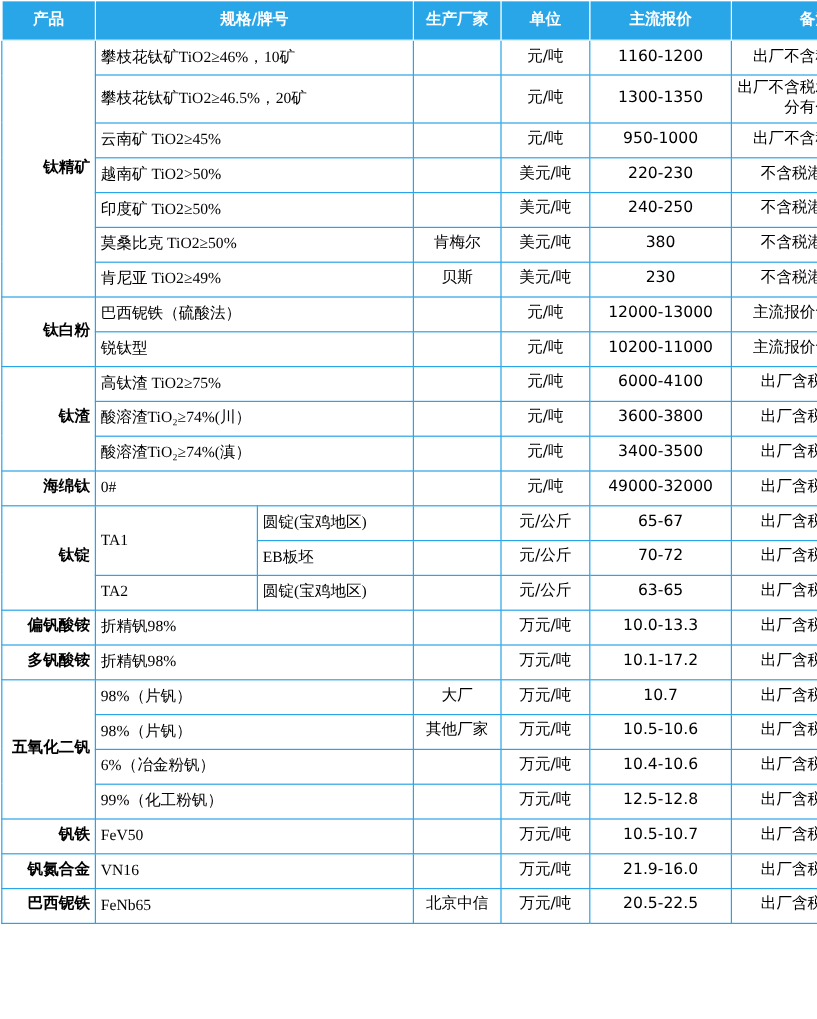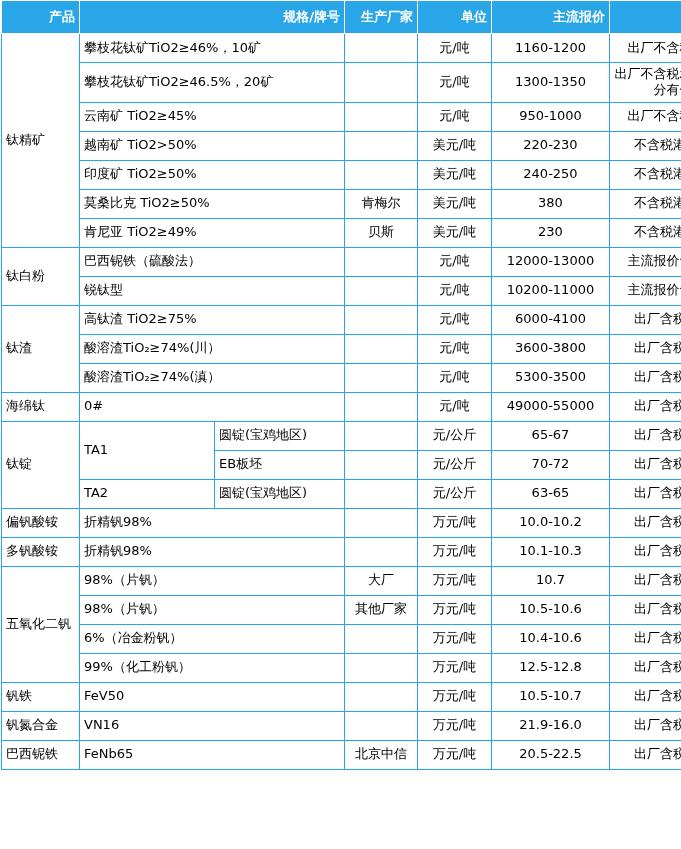--- a/index.html
+++ b/index.html
@@ -33,27 +33,27 @@
     color: #000000;
     line-height: 1.25;
     padding: 3px 4px;
     vertical-align: middle;
     word-break: break-all;
   }
   #price-table thead th {
     background: #29a6e8;
     color: #ffffff;
     font-weight: bold;
-    text-align: right;
+    text-align: center;
     height: 26px;
     border-color: #ffffff;
   }
   td.center { text-align: center; }
-  td.left   { text-align: left; }
-  td.group  { text-align: left; font-weight: normal; }
+  td.left   { text-align: left; font-family: Liberation Serif, serif; }
+  td.group  { text-align: right; font-weight: bold; }
   tbody tr { height: 29px; }
 </style>
 </head>
 <body>
 
 <table id="price-table">
   <colgroup>
     <col class="c-product">
     <col class="c-spec">
     <col class="c-spec2">
@@ -150,29 +150,29 @@
         <td class="left" colspan="2">酸溶渣TiO₂≥74%(川）</td>
         <td class="center"></td>
         <td class="center">元/吨</td>
         <td class="center">3600-3800</td>
         <td class="center">出厂含税承兑价</td>
       </tr>
       <tr>
         <td class="left" colspan="2">酸溶渣TiO₂≥74%(滇）</td>
         <td class="center"></td>
         <td class="center">元/吨</td>
-        <td class="center">5300-3500</td>
+        <td class="center">3400-3500</td>
         <td class="center">出厂含税承兑价</td>
       </tr>
       <tr>
         <td class="group" rowspan="1">海绵钛</td>
         <td class="left" colspan="2">0#</td>
         <td class="center"></td>
         <td class="center">元/吨</td>
-        <td class="center">49000-55000</td>
+        <td class="center">49000-32000</td>
         <td class="center">出厂含税承兑价</td>
       </tr>
       <tr>
         <td class="group" rowspan="3">钛锭</td>
         <td class="left" rowspan="2">TA1</td>
         <td class="left">圆锭(宝鸡地区)</td>
         <td class="center"></td>
         <td class="center">元/公斤</td>
         <td class="center">65-67</td>
         <td class="center">出厂含税承兑价</td>
@@ -190,29 +190,29 @@
         <td class="center"></td>
         <td class="center">元/公斤</td>
         <td class="center">63-65</td>
         <td class="center">出厂含税承兑价</td>
       </tr>
       <tr>
         <td class="group" rowspan="1">偏钒酸铵</td>
         <td class="left" colspan="2">折精钒98%</td>
         <td class="center"></td>
         <td class="center">万元/吨</td>
-        <td class="center">10.0-10.2</td>
+        <td class="center">10.0-13.3</td>
         <td class="center">出厂含税现金价</td>
       </tr>
       <tr>
         <td class="group" rowspan="1">多钒酸铵</td>
         <td class="left" colspan="2">折精钒98%</td>
         <td class="center"></td>
         <td class="center">万元/吨</td>
-        <td class="center">10.1-10.3</td>
+        <td class="center">10.1-17.2</td>
         <td class="center">出厂含税现金价</td>
       </tr>
       <tr>
         <td class="group" rowspan="4">五氧化二钒</td>
         <td class="left" colspan="2">98%（片钒）</td>
         <td class="center">大厂</td>
         <td class="center">万元/吨</td>
         <td class="center">10.7</td>
         <td class="center">出厂含税承兑价</td>
       </tr>

